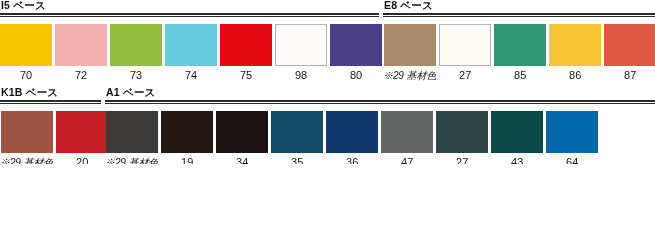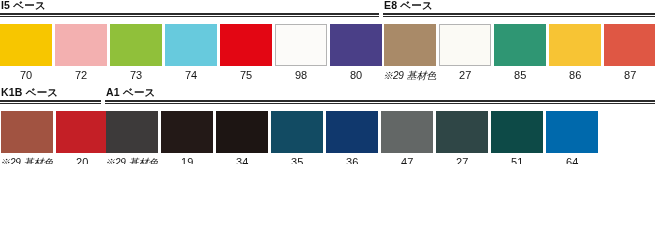--- a/index.html
+++ b/index.html
@@ -197,21 +197,21 @@
           <div class="swatch-cell">
             <div class="chip" style="background: rgb(99, 103, 102);"></div>
             <div class="chip-label">47</div>
           </div>
           <div class="swatch-cell">
             <div class="chip" style="background: rgb(47, 70, 70);"></div>
             <div class="chip-label">27</div>
           </div>
           <div class="swatch-cell">
             <div class="chip" style="background: rgb(13, 74, 71);"></div>
-            <div class="chip-label">51</div>
+            <div class="chip-label">43</div>
           </div>
           <div class="swatch-cell">
             <div class="chip" style="background: rgb(0, 105, 172);"></div>
             <div class="chip-label">64</div>
           </div>
         </div>
       </div>
     </div>
 </div>
 

